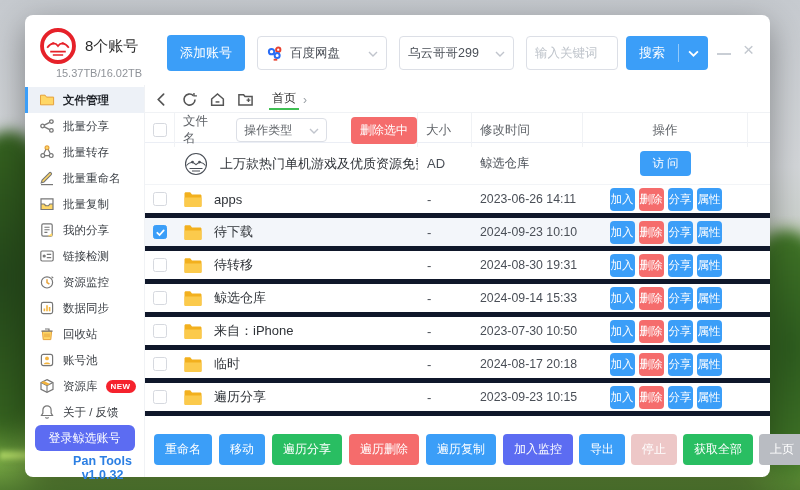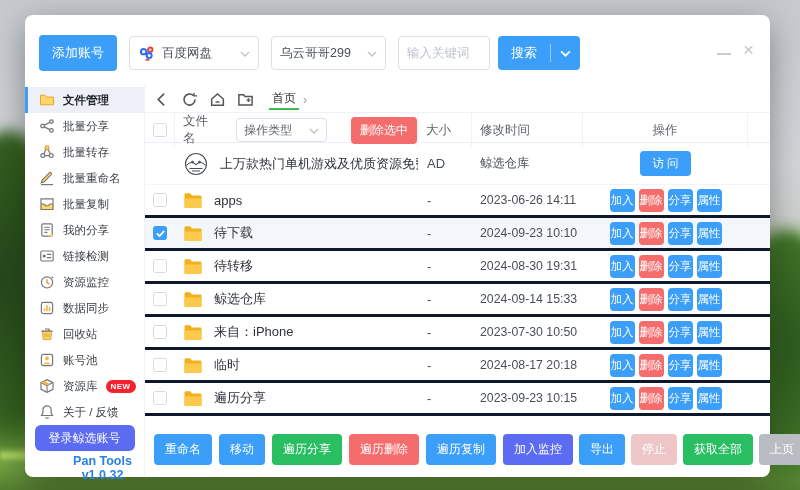--- a/index.html
+++ b/index.html
@@ -96,21 +96,21 @@
     height:24px; width:112px; padding:0 7px; font-size:12px; color:#5f6368; cursor:pointer; }
   .mini-select .chev { margin-left:auto; }
   .del-sel-btn { padding:5px 9px; font-size:12px; }
 
   .cb { width:14px; height:14px; border:1px solid #d6d9df; border-radius:2.5px; background:#fff;
     display:inline-flex; align-items:center; justify-content:center; cursor:pointer; }
   .cb.checked { background:#3b9ef8; border-color:#3b9ef8; }
   .cb svg { width:11px; height:11px; }
 
   .ad-row { height:42px; border-bottom:1px solid #f2f4f7; font-size:13px; color:#2f3338; flex:none;}
-  .trow   { height:33px; border-bottom:3px solid #0f172a; font-size:13px; color:#2f3338; }
+  .trow   { height:33px; border-bottom:5px solid #0f172a; font-size:13px; color:#2f3338; }
   .trow.selected { background:#f3f6fa; }
   .cell-cb { display:flex; justify-content:center; }
   .cell-name { display:flex; align-items:center; gap:11px; padding-left:8px; overflow:hidden; white-space:nowrap;}
   .ficon { width:20px; height:17px; display:flex; flex:none; }
   .ficon svg { width:20px; height:17px; }
   .whale-ico { width:26px; height:26px; display:flex; flex:none; }
   .whale-ico svg { width:26px; height:26px; }
   .cell-size { padding-left:9px; color:#4a4f57; }
   .cell-mod  { padding-left:8px; color:#4a4f57; font-size:12.3px; white-space:nowrap; }
   .cell-ops  { display:flex; justify-content:center; gap:4px; }
@@ -127,20 +127,35 @@
 <div class="tree tree-right"></div>
 <div class="grass-lite"></div>
 
 <div class="window">
   <div class="win-controls">
     <span class="min"></span>
     <span class="close">×</span>
   </div>
 
   <header class="app-header">
+    <div class="brand">
+      <div class="brand-top">
+        <span class="logo-svg">
+          <svg viewBox="0 0 44 44">
+              <circle cx="22" cy="22" r="18.5" fill="none" stroke="#e62129" stroke-width="4.5"></circle>
+              <path d="M9.5 24c4.5-6.5 9.5-6.5 12.5-2 3-4.5 8-4.5 12.5 2" fill="none" stroke="#e62129" stroke-width="2"></path>
+              <path d="M13 28.5h18M16 32.5h12" stroke="#e62129" stroke-width="1.8" fill="none"></path>
+              <circle cx="16.5" cy="19" r="1.4" fill="#e62129"></circle>
+              <circle cx="27.5" cy="19" r="1.4" fill="#e62129"></circle>
+            </svg>
+        </span>
+        <span class="acct-count">8个账号</span>
+      </div>
+      <div class="storage">15.37TB/16.02TB</div>
+    </div>
 
     <button class="btn btn-blue add-btn">添加账号</button>
 
     <div class="select-box sel-platform">
       <span style="display:flex;">
         <svg width="18" height="18" viewBox="0 0 20 20">
             <circle cx="6.2" cy="8.5" r="3" fill="none" stroke="#2a6df5" stroke-width="2.2"></circle>
             <circle cx="13.6" cy="6.3" r="2.4" fill="none" stroke="#e8412f" stroke-width="2.2"></circle>
             <circle cx="12.4" cy="12.8" r="2.8" fill="none" stroke="#2a6df5" stroke-width="2.2"></circle>
             <path d="M8.5 17.5h4" stroke="#e8412f" stroke-width="2"></path>

